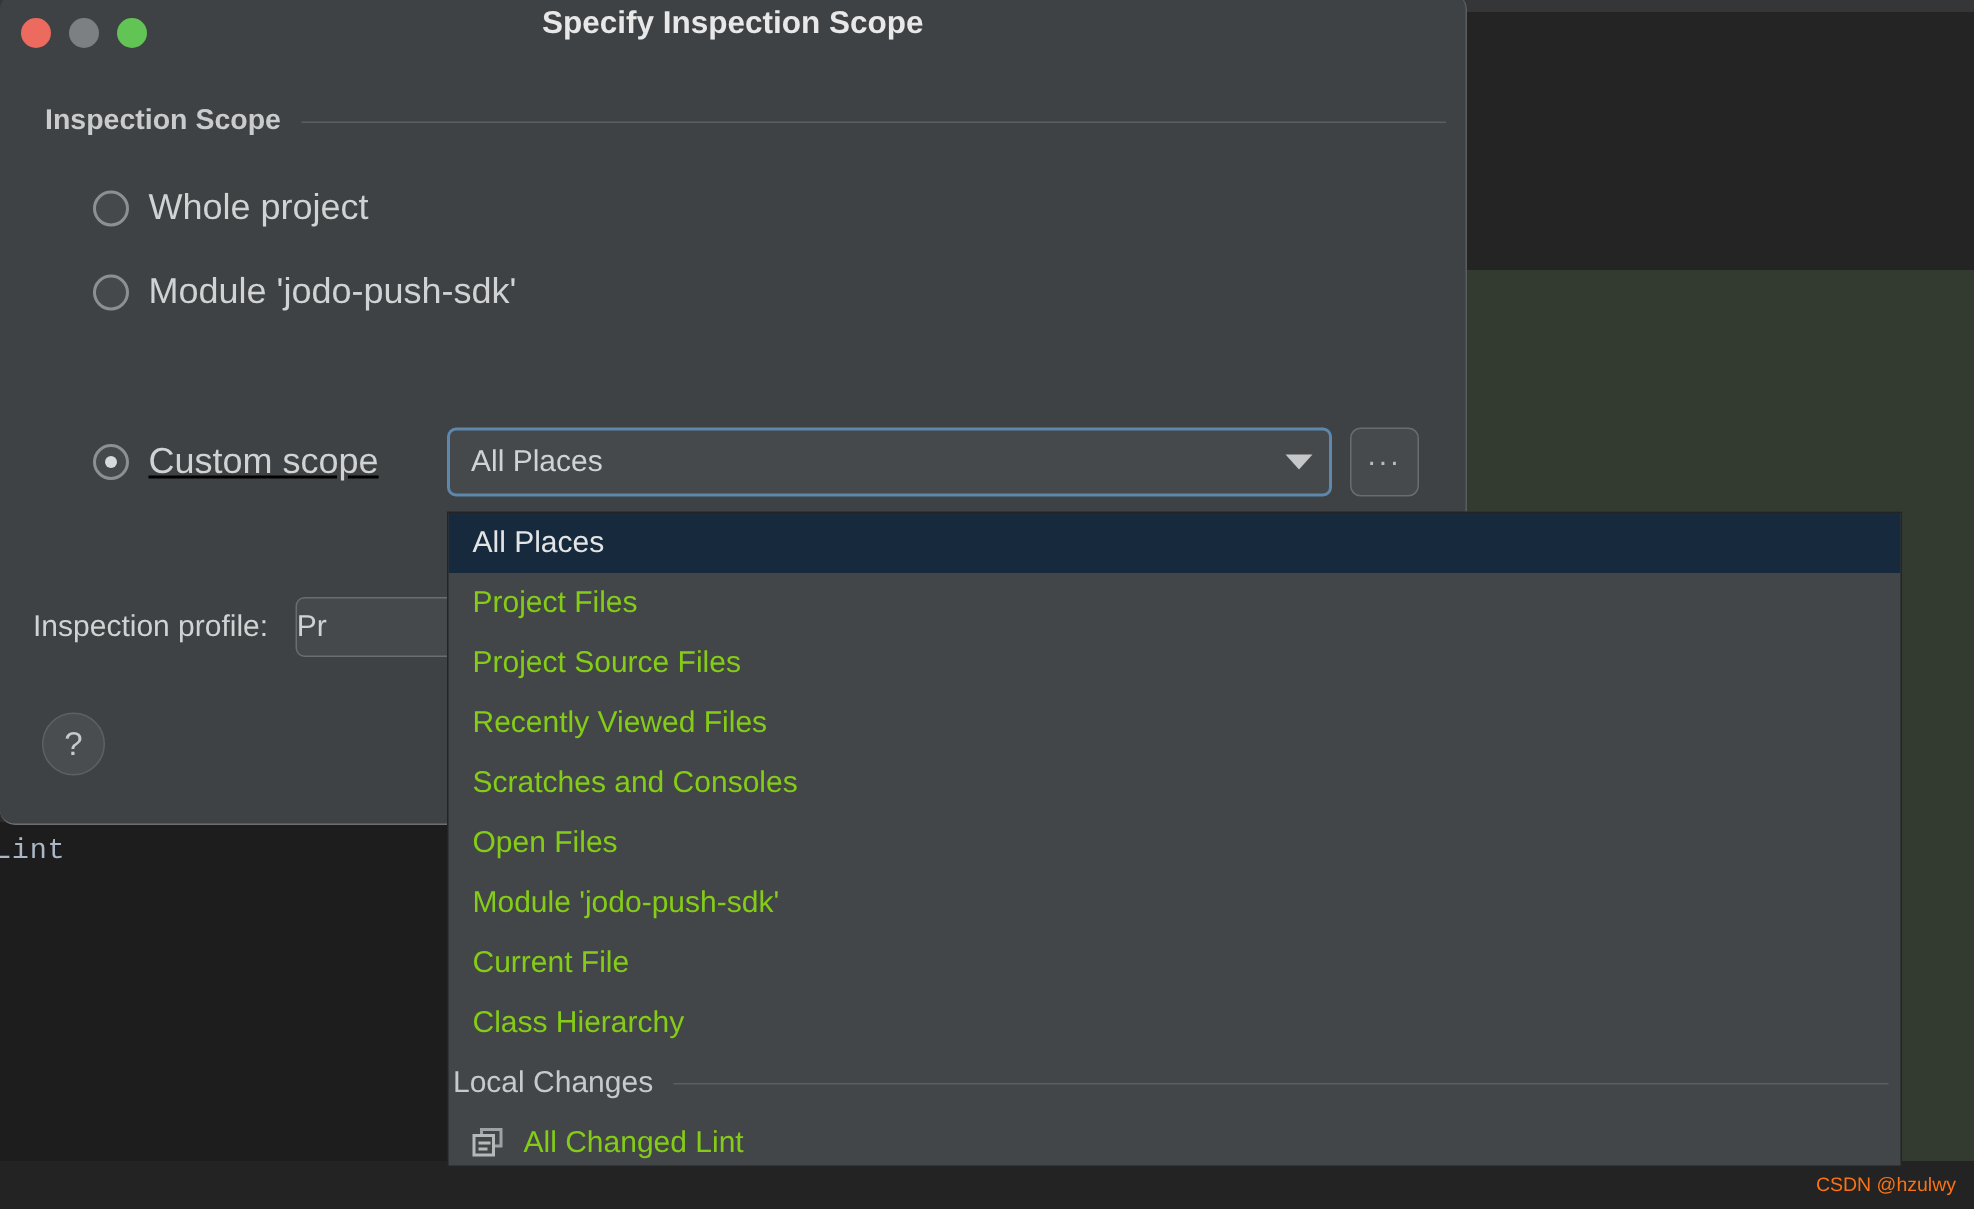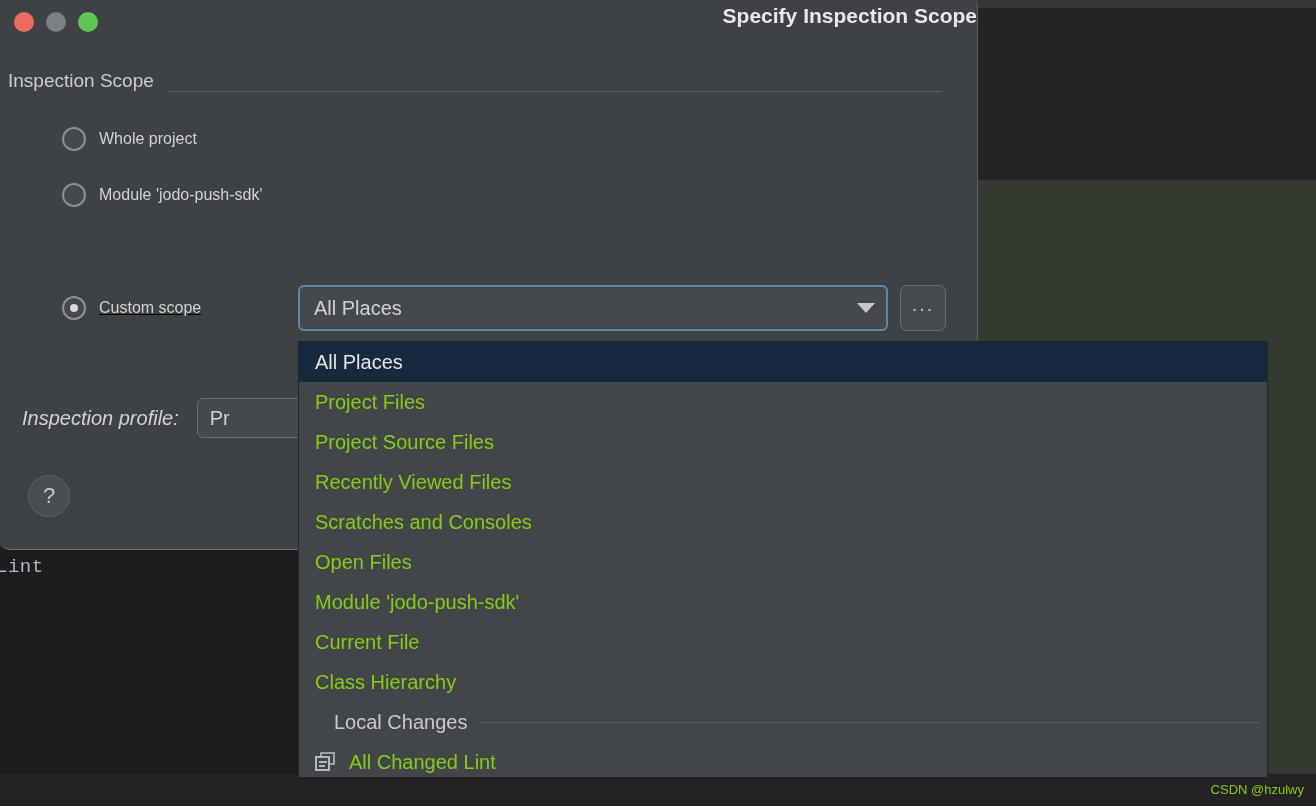--- a/index.html
+++ b/index.html
@@ -57,21 +57,21 @@
   #ide-statusbar {
     position: absolute;
     left: 0; top: 774px;
     width: 1316px; height: 32px;
     background: #232323;
   }
   #watermark {
     position: absolute;
     right: 12px; top: 782px;
     font-size: 13px;
-    color: #84cc16;
+    color: #f97316;
   }
 
   
   #dialog {
     position: absolute;
     left: 0px; top: -4px;
     width: 978px; height: 554px;
     background: #3f4244;
     border-radius: 10px;
     border-right: 1px solid #5a5d5f;
@@ -92,34 +92,35 @@
     width: 20px; height: 20px;
     border-radius: 50%;
   }
   .light.close { background: #ec6a5e; }
   .light.minimize { background: #7d8082; }
   .light.zoom { background: #62c454; }
 
   #dialog-title {
     position: absolute;
     left: 0; right: 0; top: 8px;
-    text-align: right;
+    text-align: center;
     font-size: 21px;
     font-weight: bold;
     color: #e8e8e8;
   }
 
   
   #section-header {
     position: absolute;
-    left: 8px; top: 74px;
+    left: 30px; top: 74px;
     width: 934px;
     display: flex;
-    align-items: flex-end;
+    align-items: center;
     gap: 14px;
+    font-weight: bold;
   }
   #section-header-label {
     font-size: 19px;
     color: #c9cbcc;
     white-space: nowrap;
   }
   #section-header-rule {
     flex: 1;
     height: 1px;
     background: #5c5f61;
@@ -146,21 +147,21 @@
     content: "";
     position: absolute;
     left: 50%; top: 50%;
     width: 8px; height: 8px;
     margin: -4px 0 0 -4px;
     border-radius: 50%;
     background: #d7d9da;
   }
   .radio-label {
     margin-left: 13px;
-    font-size: 16px;
+    font-size: 24px;
     color: #d0d2d3;
     white-space: nowrap;
   }
 
   #radio-whole-project { top: 129px; }
   #radio-module { top: 185px; }
   #radio-file { top: 241px; }
   #radio-custom-scope { top: 298px; text-decoration: underline; }
 
   
@@ -218,36 +219,35 @@
   #profile-row {
     position: absolute;
     left: 22px; top: 402px;
     display: flex;
     align-items: center;
   }
   #profile-label {
     font-size: 20px;
     color: #d0d2d3;
     white-space: nowrap;
-    font-style: italic;
   }
   #profile-combo {
     margin-left: 18px;
     height: 40px;
     width: 300px;
     border: 1px solid #6a6d6f;
     border-radius: 6px;
     background: #46494b;
     box-sizing: border-box;
     display: flex;
     align-items: center;
     overflow: hidden;
   }
   #profile-combo-value {
-    margin-left: 12px;
+    margin-left: 0;
     font-size: 20px;
     color: #d0d2d3;
     white-space: nowrap;
   }
 
   
   #help-button {
     position: absolute;
     left: 28px; top: 479px;
     width: 42px; height: 42px;
@@ -287,21 +287,20 @@
     color: #e2e4e5;
   }
   .popup-separator {
     height: 40px;
     display: flex;
     align-items: center;
     gap: 14px;
     padding-left: 3px;
     padding-right: 8px;
     box-sizing: border-box;
-    margin-left: 32px;
   }
   .popup-separator-label {
     font-size: 20px;
     color: #c7c9ca;
     white-space: nowrap;
   }
   .popup-separator-rule {
     flex: 1;
     height: 1px;
     background: #5c5f61;

